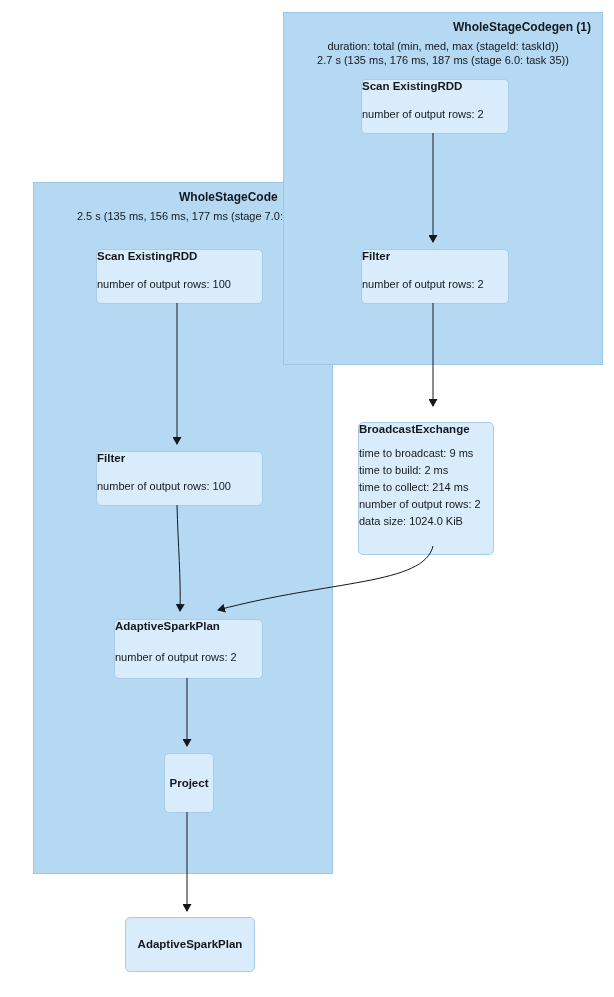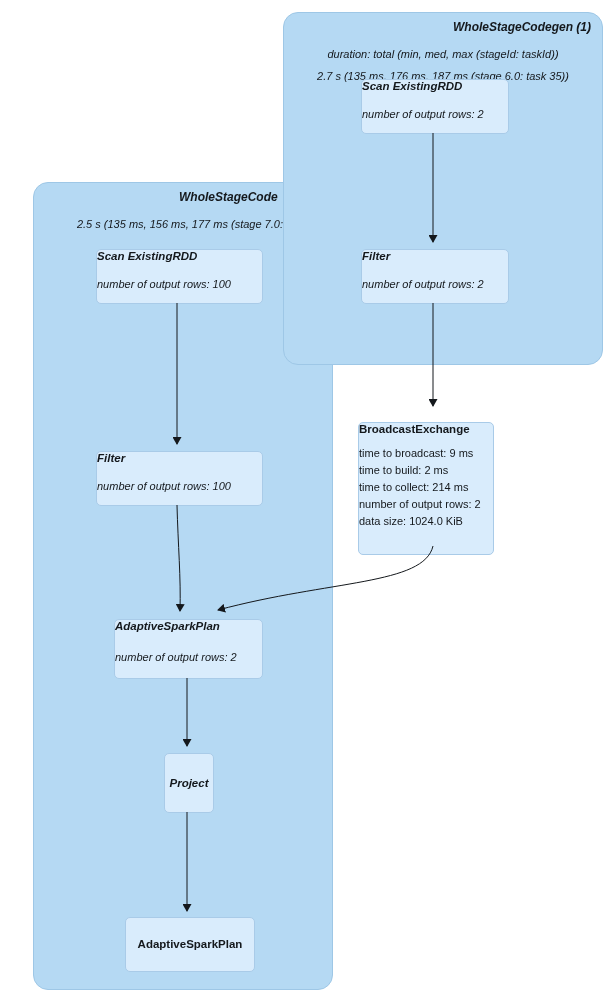--- a/index.html
+++ b/index.html
@@ -14,45 +14,44 @@
     background: #ffffff;
     overflow: hidden;
   }
 
   
   .cluster {
     position: absolute;
     box-sizing: border-box;
     background: var(--cluster-fill, #b5d9f3);
     border: 1px solid var(--cluster-border, #9ec7e6);
-    border-radius: 15px;
-    font-style: italic;
+    border-radius: 0;
   }
   #cluster1 { left: 283px; top: 12px;  width: 320px; height: 353px; z-index: 2; }
-  #cluster2 { left: 33px;  top: 182px; width: 300px; height: 808px; z-index: 1; }
+  #cluster2 { left: 33px;  top: 182px; width: 300px; height: 692px; z-index: 1; }
 
   .cluster-title {
     position: absolute;
     font-size: 12px;
     font-weight: bold;
     white-space: nowrap;
   }
   #cluster1 .cluster-title { top: 7px; right: 11px; }
   #cluster2 .cluster-title { top: 7px; left: 145px; }
 
   .cluster-duration {
     position: absolute;
     top: 27px;
     left: 0;
     width: 100%;
     text-align: center;
     font-size: 11px;
     line-height: 13.5px;
   }
-  .cluster-duration div { white-space: nowrap; margin-top: 8px; }
+  .cluster-duration div { white-space: nowrap; }
 
   
   .node {
     position: absolute;
     box-sizing: border-box;
     background: var(--node-fill, #d9ecfc);
     border: 1px solid var(--node-border, #a9cbe8);
     border-radius: 5px;
     font-size: 11px;
     z-index: 3;

